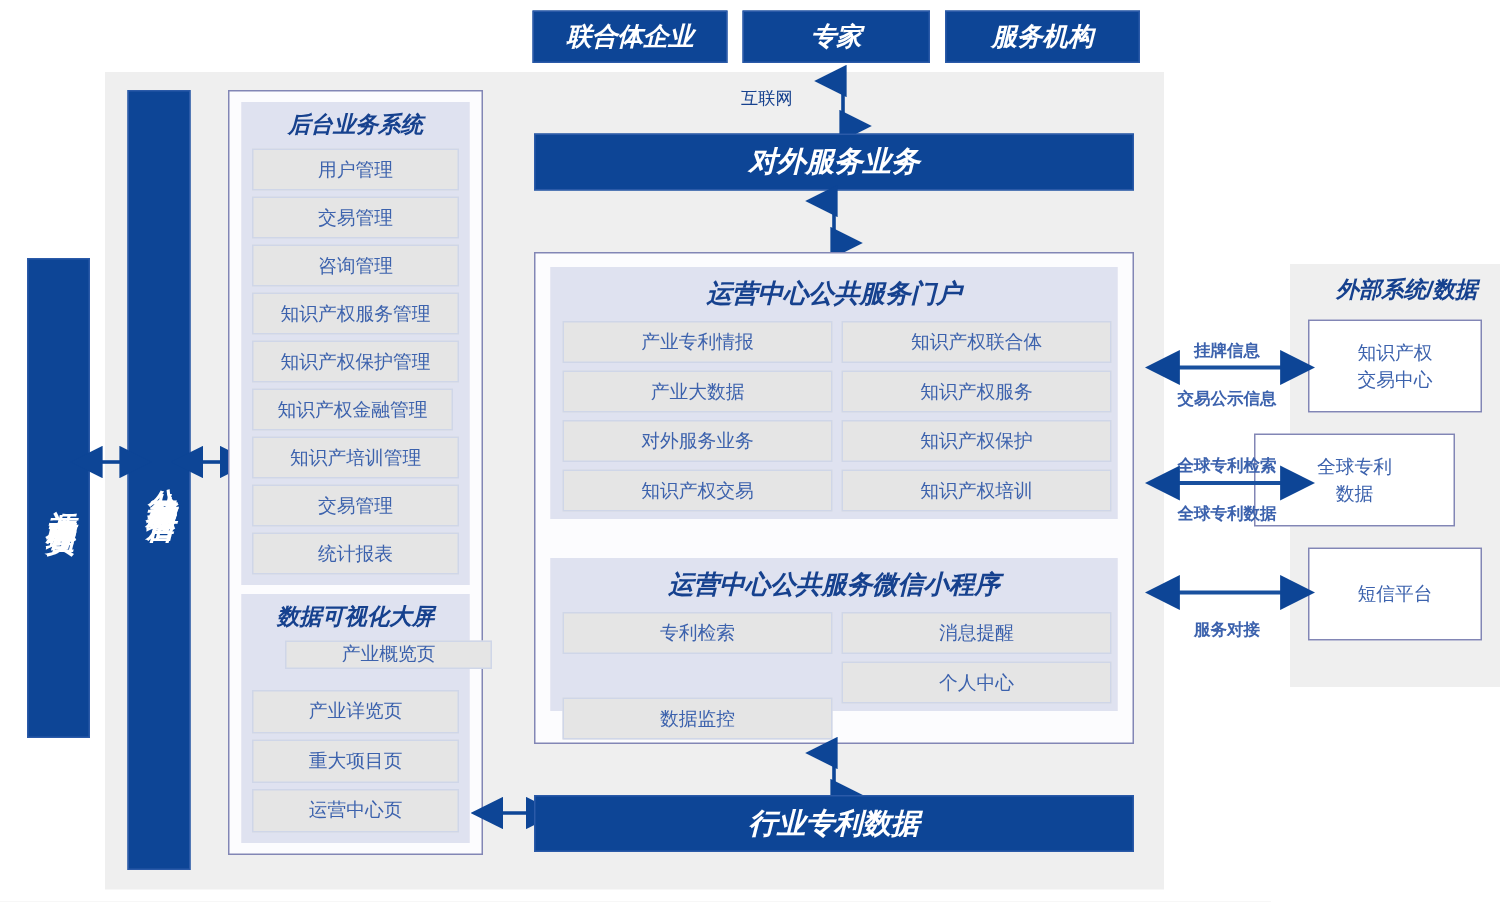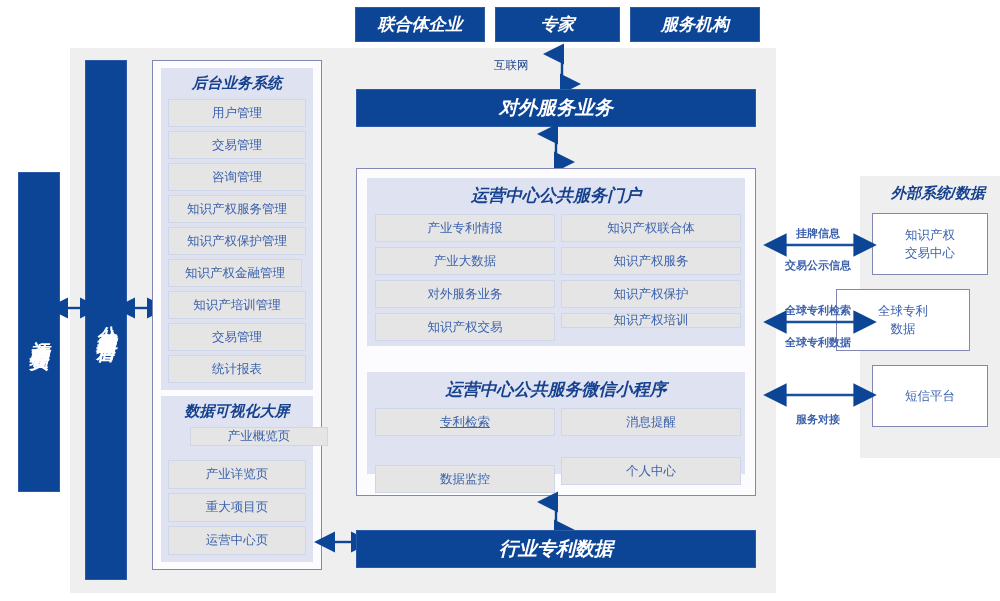--- a/index.html
+++ b/index.html
@@ -208,38 +208,38 @@
   </div>
 <div class="abs chip" style="left:375px;top:280px;width:180px;height:28px;">
     <span>对外服务业务</span>
   </div>
 <div class="abs chip" style="left:561px;top:280px;width:180px;height:28px;">
     <span>知识产权保护</span>
   </div>
 <div class="abs chip" style="left:375px;top:313px;width:180px;height:28px;">
     <span>知识产权交易</span>
   </div>
-<div class="abs chip" style="left:561px;top:313px;width:180px;height:15px;">
+<div class="abs chip" style="left:561px;top:313px;width:180px;height:28px;">
     <span>知识产权培训</span>
   </div>
 
 <div class="abs group" style="left:367px;top:372px;width:378px;height:102px;"></div>
 <div class="abs group-title" style="left:367px;top:374px;width:378px;height:30px;font-size:17px;">
   <span>运营中心公共服务微信小程序</span>
 </div>
-<div class="abs chip" style="left:375px;top:408px;width:180px;height:28px;text-decoration:underline;">
+<div class="abs chip" style="left:375px;top:408px;width:180px;height:28px;">
     <span>专利检索</span>
   </div>
 <div class="abs chip" style="left:561px;top:408px;width:180px;height:28px;">
     <span>消息提醒</span>
   </div>
 <div class="abs chip" style="left:375px;top:441px;width:180px;height:28px;margin-top:24px;">
     <span>数据监控</span>
   </div>
-<div class="abs chip" style="left:561px;top:441px;width:180px;height:28px;margin-top:16px;">
+<div class="abs chip" style="left:561px;top:441px;width:180px;height:28px;">
     <span>个人中心</span>
   </div>
 
 <svg class="arrow" style="left:544px;top:496px;" width="24" height="40" viewBox="0 0 24 40">
   <line x1="12" y1="34" x2="12" y2="6" stroke="#0d4596" stroke-width="2.4" marker-start="url(#ahD)" marker-end="url(#ahU)"></line>
 </svg>
 
 <div class="abs blue" style="left:356px;top:530px;width:400px;height:38px;font-size:19px;">
   <span>行业专利数据</span>
 </div>

